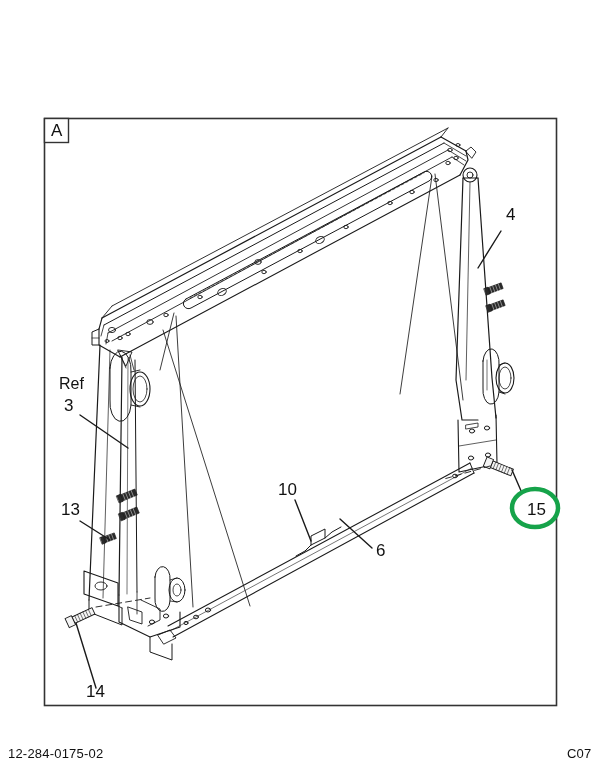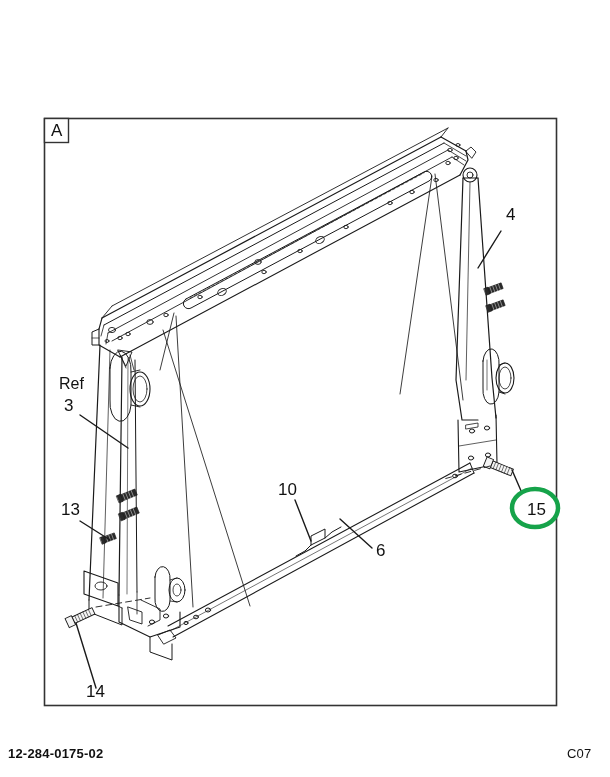--- a/index.html
+++ b/index.html
@@ -27,21 +27,21 @@
     width: 610px;
     height: 777px;
   }
   .footer-text {
     position: absolute;
     font-size: 13px;
     color: #111111;
     letter-spacing: 0.2px;
     white-space: nowrap;
   }
-  #footer-left  { left: 8px;  top: 746px; font-weight: bold; }
+  #footer-left  { left: 8px;  top: 746px; }
   #footer-right { left: 567px; top: 746px; }
   .callout-text {
     font-family: "Liberation Sans", sans-serif;
     font-size: 17px;
     fill: #111111;
   }
   .callout-text-sm {
     font-family: "Liberation Sans", sans-serif;
     font-size: 16px;
     fill: #111111;

